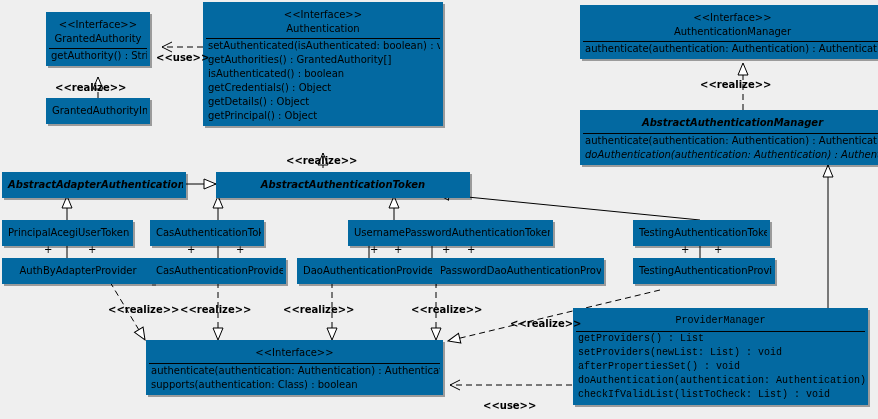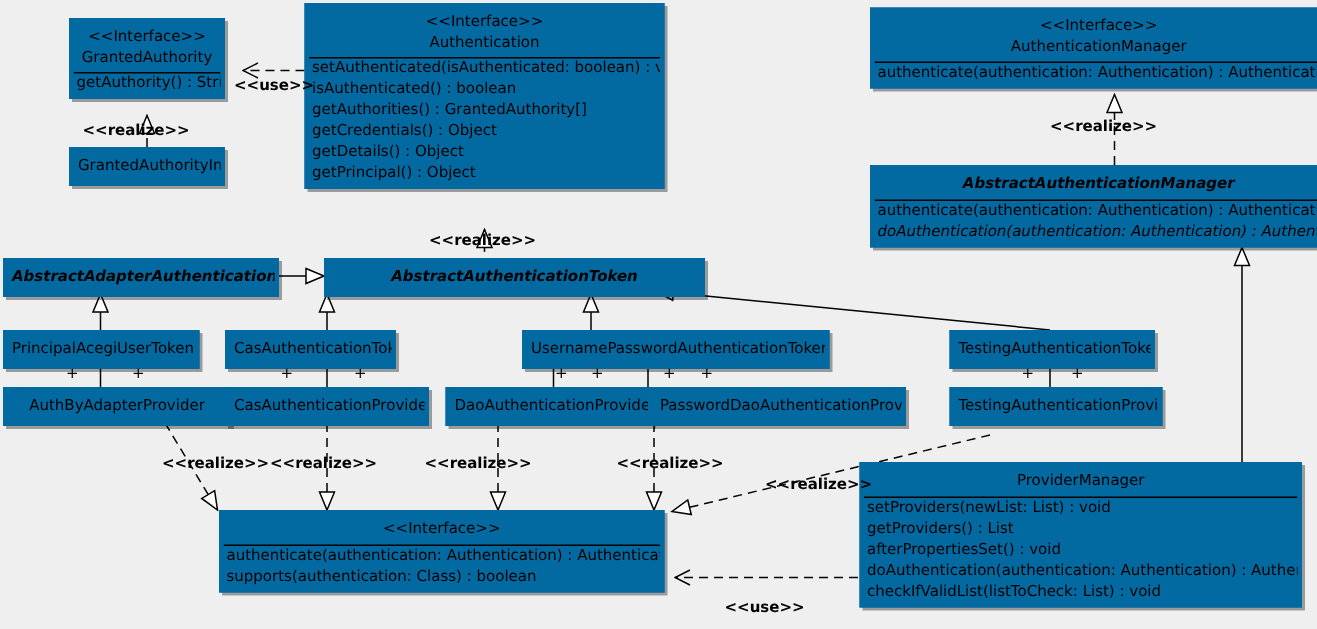--- a/index.html
+++ b/index.html
@@ -169,22 +169,22 @@
   </div>
 
   <div class="uml-box" style="left:203px; top:2px; width:240px;">
     <div class="compartment-head">
       <span class="stereo">&lt;&lt;Interface&gt;&gt;</span>
       <span class="cls-name">Authentication</span>
     </div>
     <div class="divider"></div>
     <div class="members">
       <div class="member">setAuthenticated(isAuthenticated: boolean) : void</div>
+      <div class="member">getAuthorities() : GrantedAuthority[]</div>
       <div class="member">isAuthenticated() : boolean</div>
-      <div class="member">getAuthorities() : GrantedAuthority[]</div>
       <div class="member">getCredentials() : Object</div>
       <div class="member">getDetails() : Object</div>
       <div class="member">getPrincipal() : Object</div>
     </div>
   </div>
 
   <div class="uml-box" style="left:580px; top:5px; width:305px;">
     <div class="compartment-head">
       <span class="stereo">&lt;&lt;Interface&gt;&gt;</span>
       <span class="cls-name">AuthenticationManager</span>
@@ -276,28 +276,28 @@
     <div class="compartment-head">
       <span class="stereo">&lt;&lt;Interface&gt;&gt;</span>
     </div>
     <div class="divider"></div>
     <div class="members">
       <div class="member">authenticate(authentication: Authentication) : Authentication</div>
       <div class="member">supports(authentication: Class) : boolean</div>
     </div>
   </div>
 
-  <div class="uml-box" style="left:573px; top:308px; width:295px;">
+  <div class="uml-box" style="left:573px; top:308px; width:295px;font-family:Liberation Mono, monospace;">
     <div class="compartment-head">
       <span class="cls-name">ProviderManager</span>
     </div>
     <div class="divider"></div>
     <div class="members">
+      <div class="member">getProviders() : List</div>
       <div class="member">setProviders(newList: List) : void</div>
-      <div class="member">getProviders() : List</div>
       <div class="member">afterPropertiesSet() : void</div>
       <div class="member">doAuthentication(authentication: Authentication) : Authentication</div>
       <div class="member">checkIfValidList(listToCheck: List) : void</div>
     </div>
   </div>
 
   <div class="edge-label" style="left:156px; top:52px;">&lt;&lt;use&gt;&gt;</div>
 
   <div class="edge-label" style="left:55px; top:82px;">&lt;&lt;realize&gt;&gt;</div>
 

